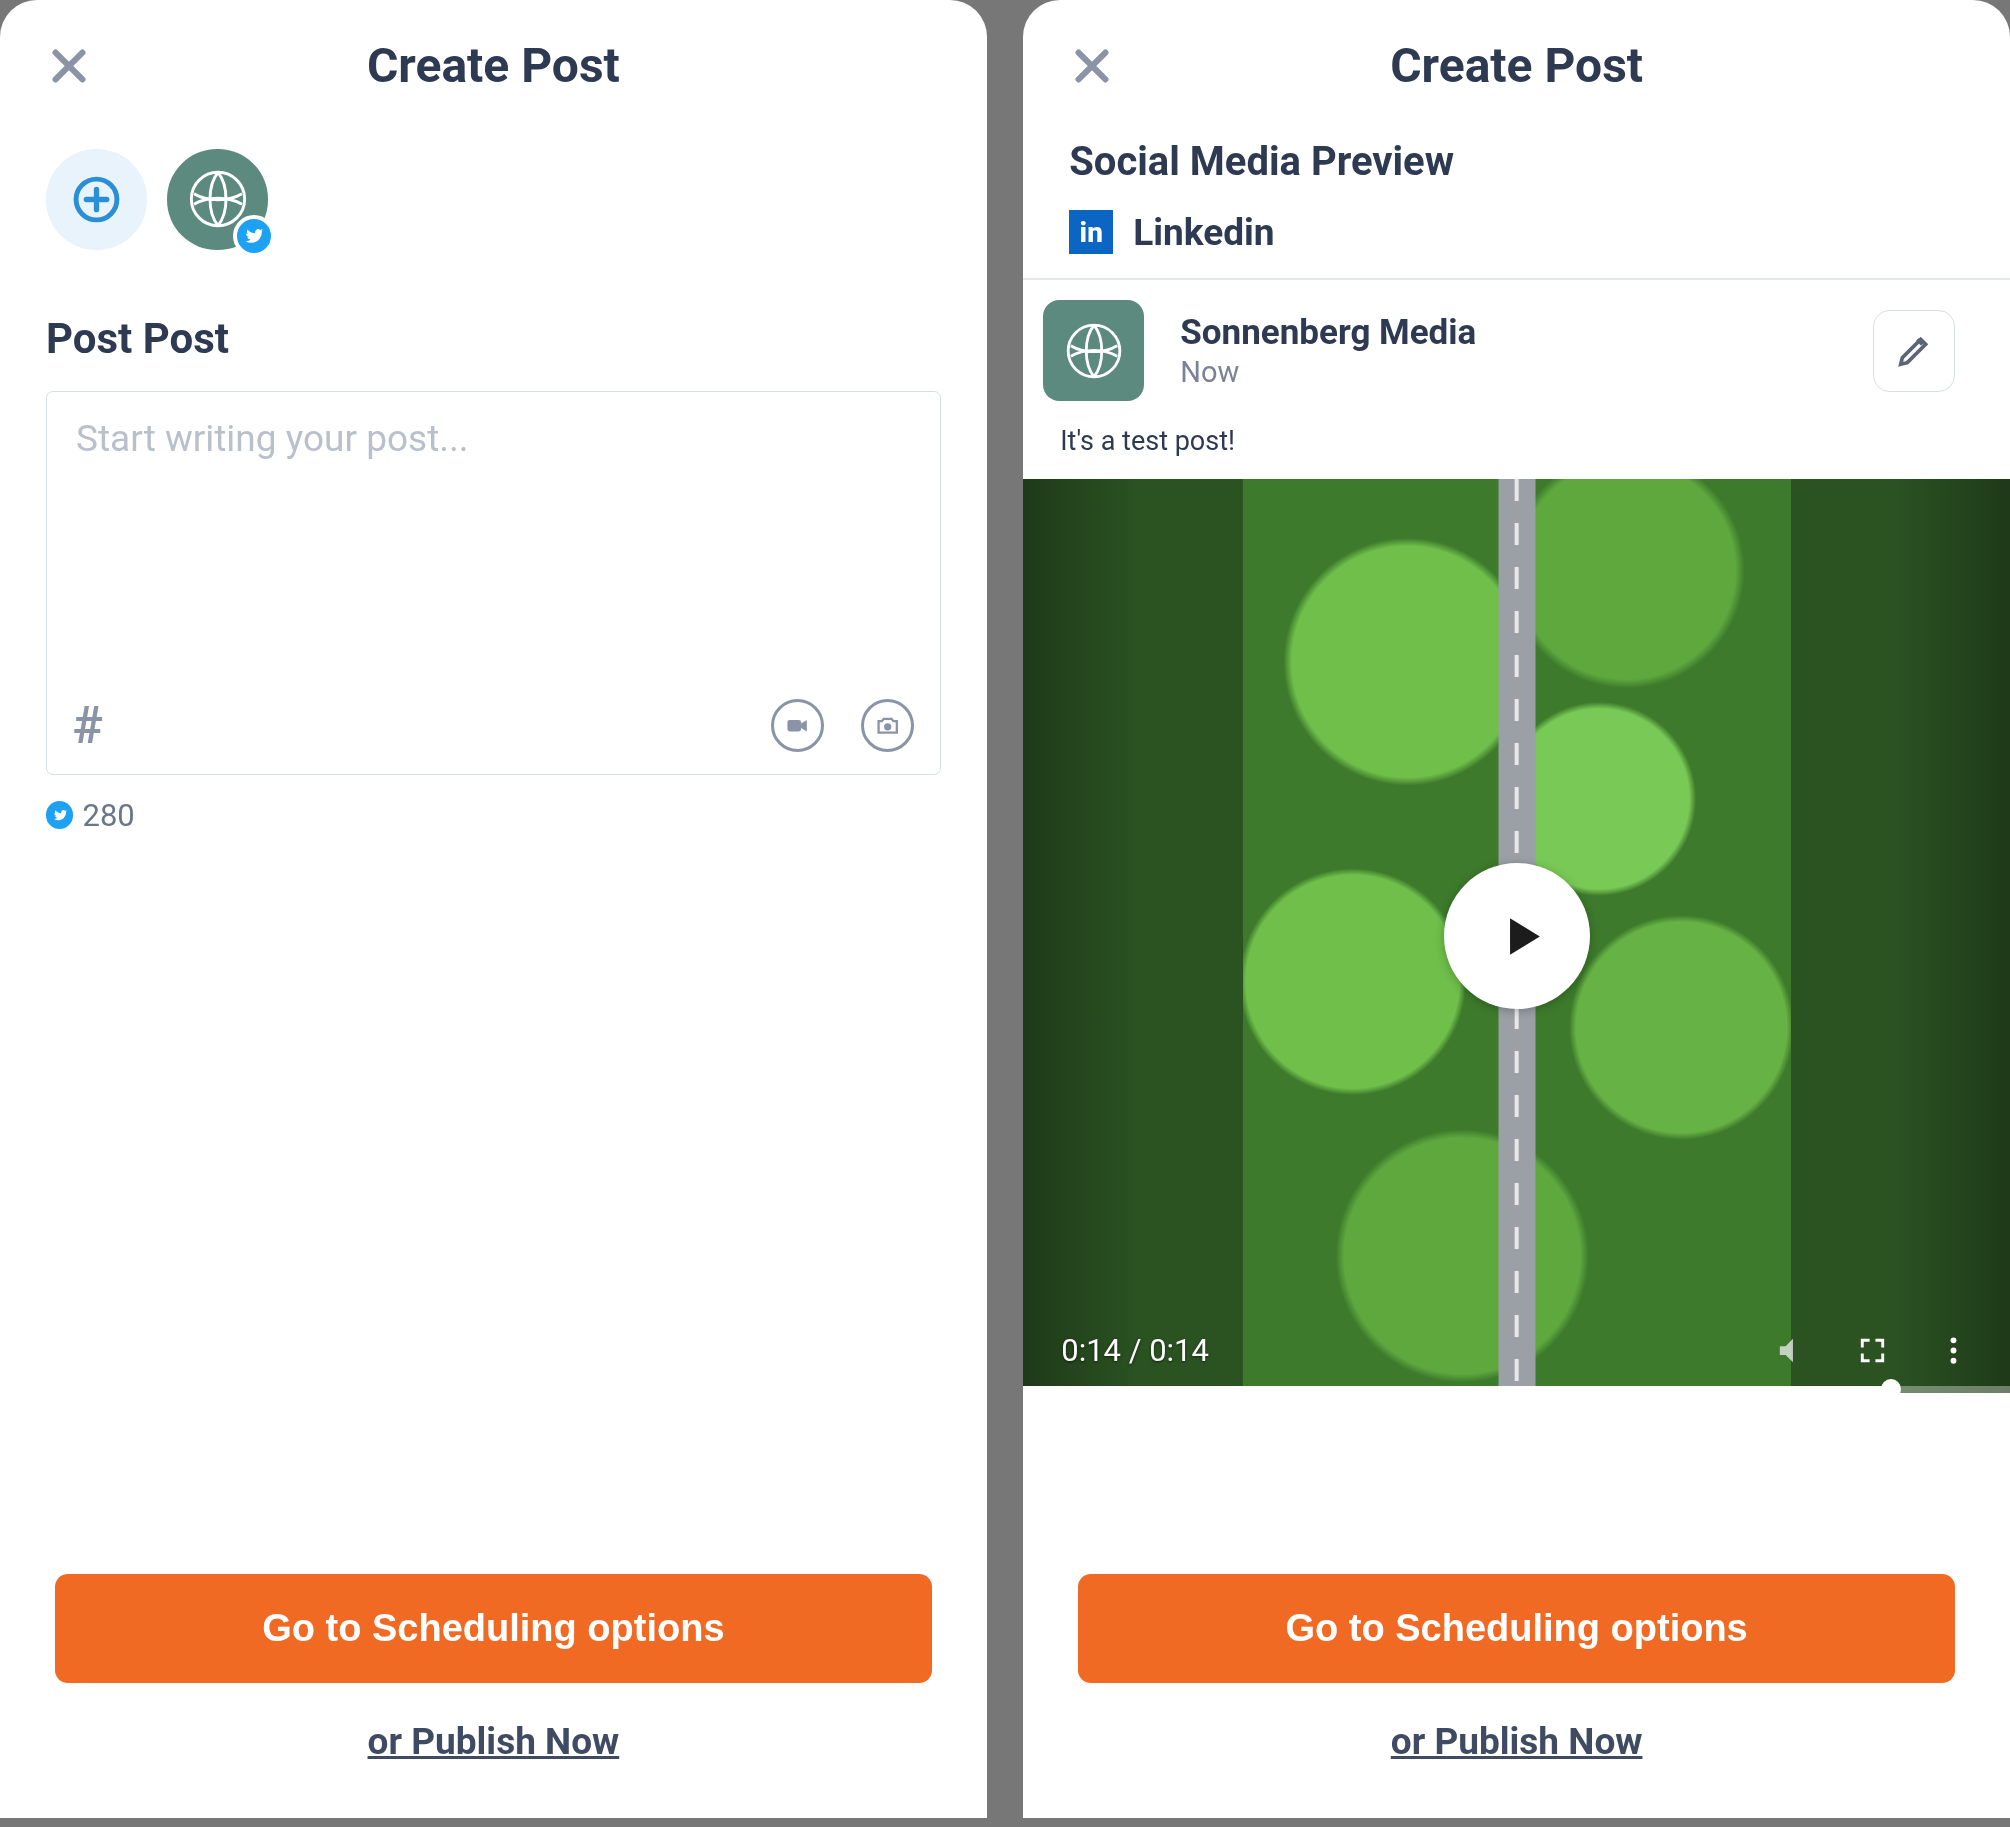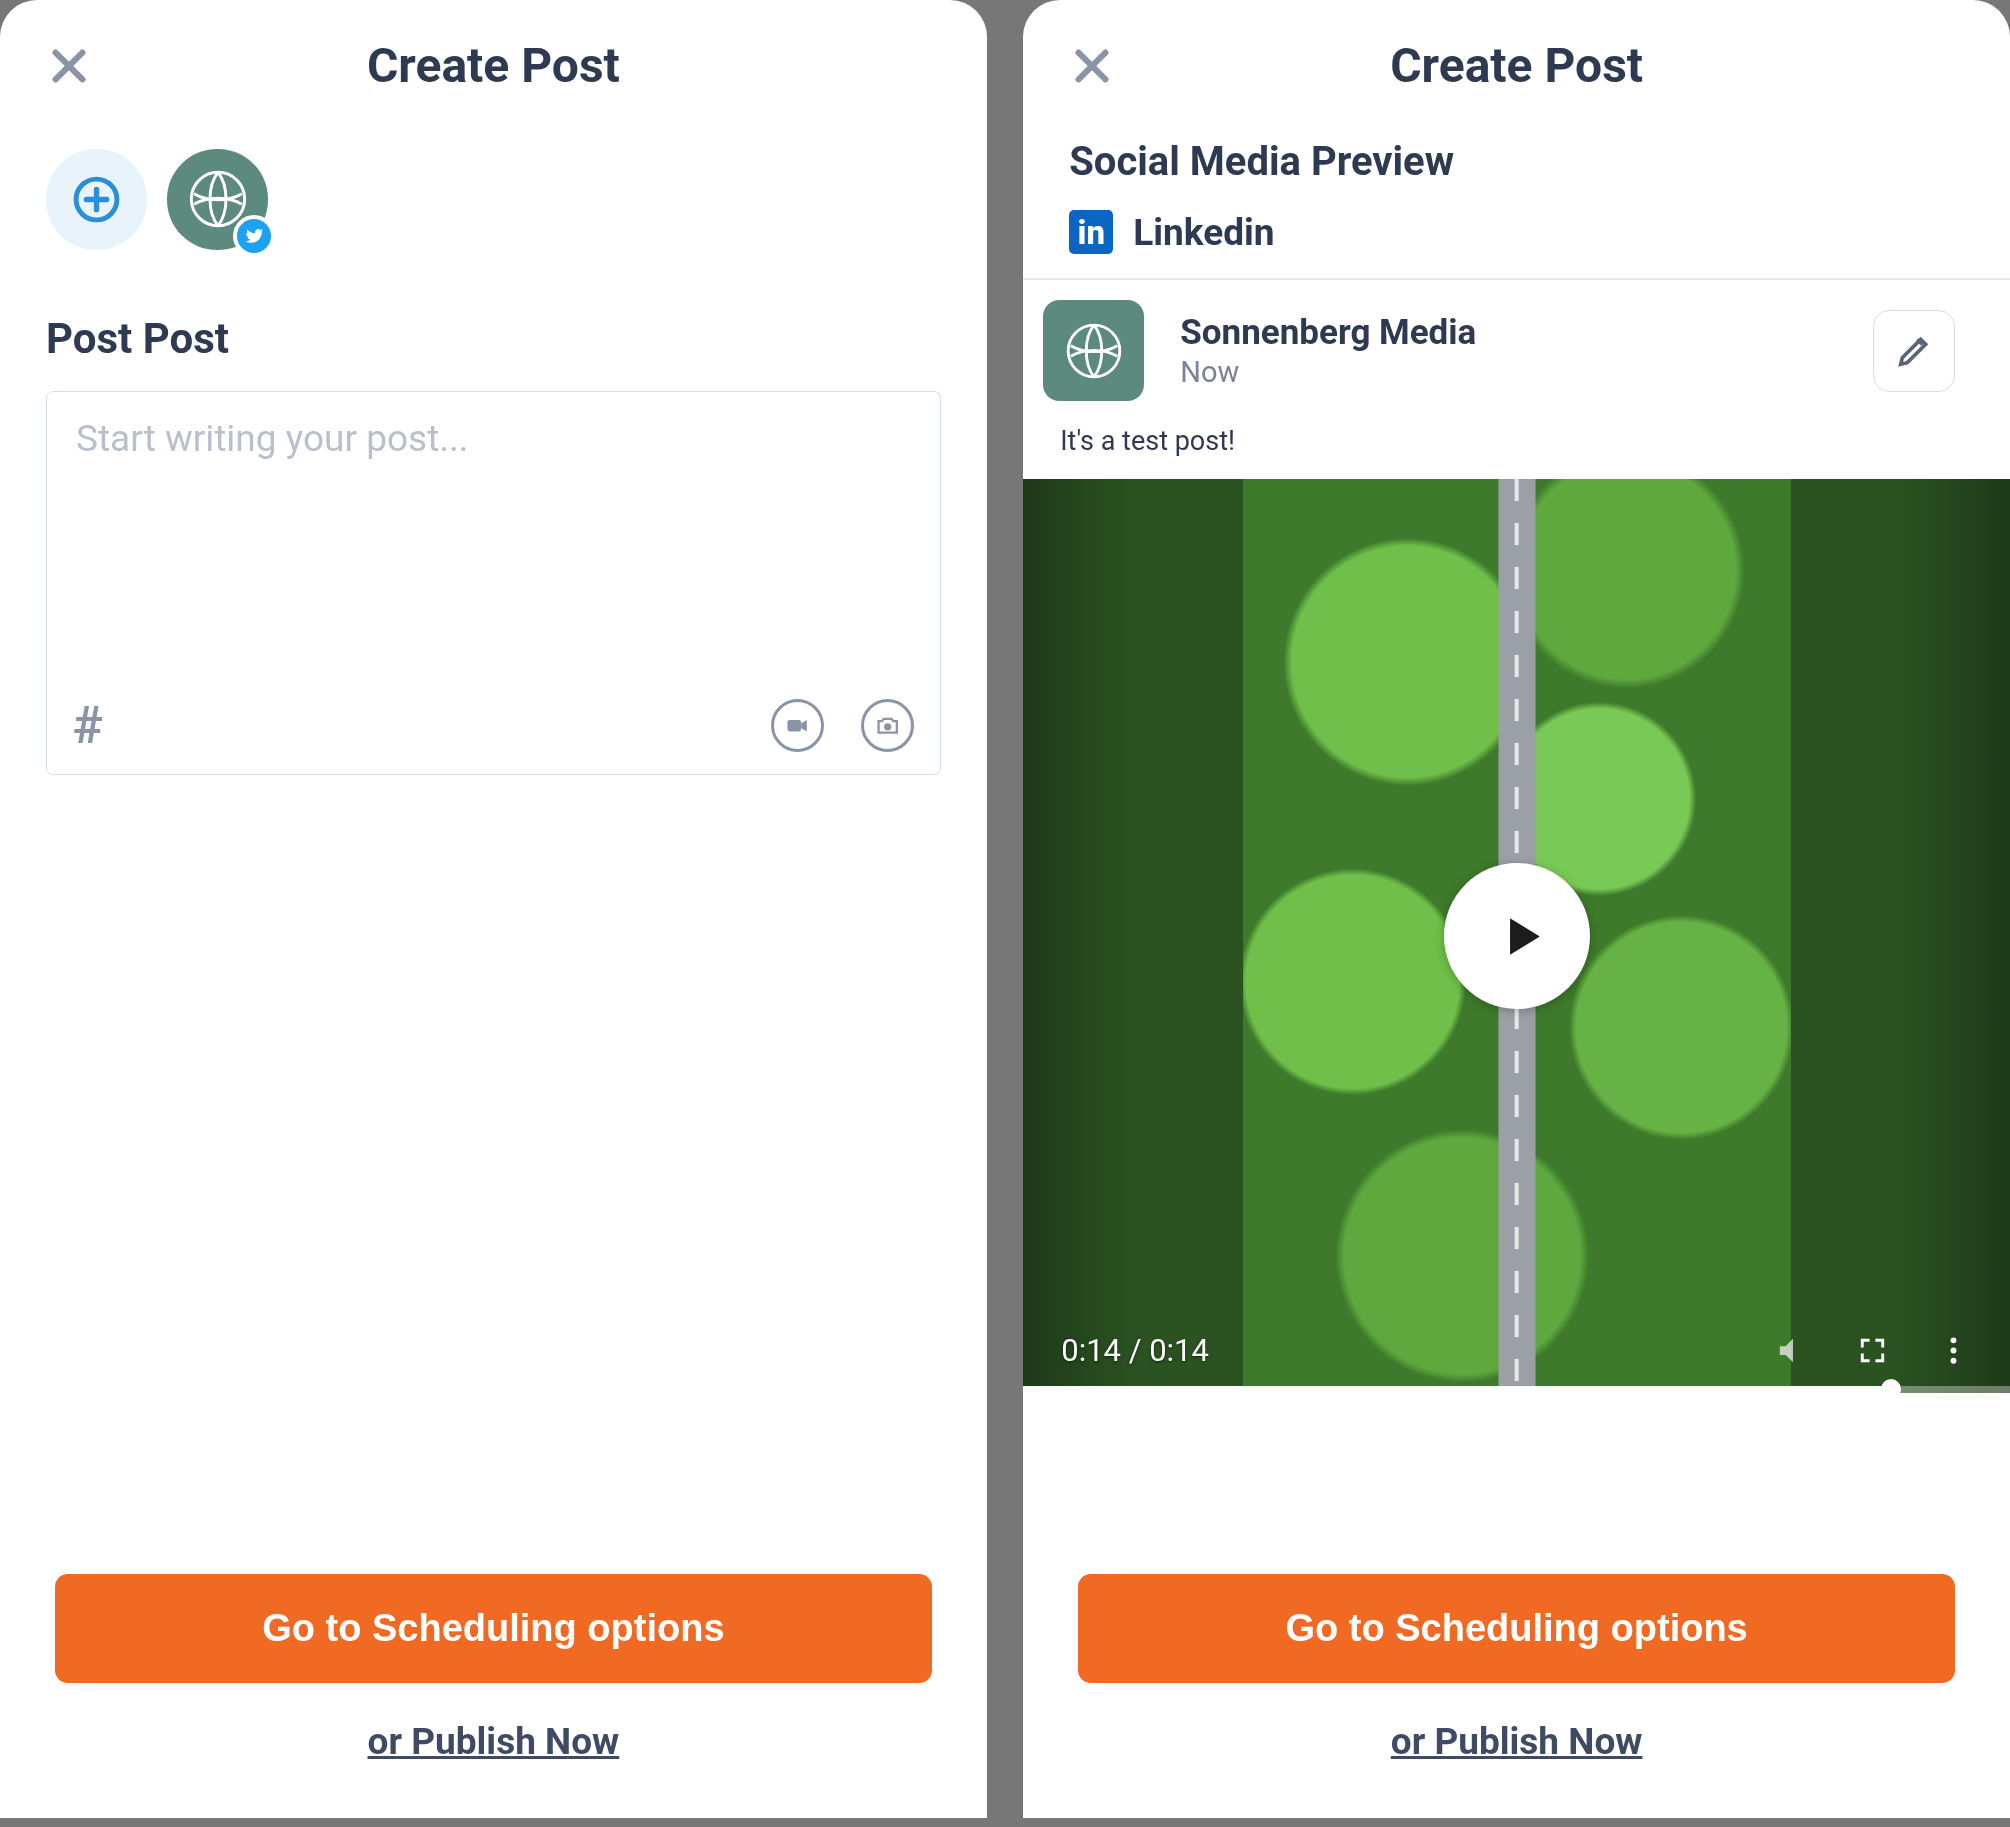--- a/index.html
+++ b/index.html
@@ -177,23 +177,23 @@
     font-weight: 700;
     color: #2d3a52;
     padding: 16.4px 46px 9.1px 46px;
   }
   .platform-row {
     display:flex; align-items:center; gap:20px;
     padding: 16.4px 46px 24px 46px;
     border-bottom: 1.8px solid #e4e8ef;
   }
   .li-logo {
-    width:44px; height:44px; background:#0a66c2; border-radius:5px;
+    width:44px; height:44px; background:#0a66c2; border-radius:0;
     display:flex; align-items:center; justify-content:center;
-    color:#fff; font-weight:800; font-size:33px;
+    color:#fff; font-weight:800; font-size:28px;
   }
   .platform-name { font-size:37px; font-weight:700; color:#2d3a52; }
 
   .post-card {
     border-top: 0.9px solid #e4e8ef;
     display:flex; flex-direction:column;
   }
   .post-head {
     display:flex; align-items:center;
     padding: 20px 46px 12.8px 20px;
@@ -330,20 +330,28 @@
       </div>
       <div class="tb-icon">
         <svg viewBox="0 0 24 24">
             <path d="M4 8h3l1.5-2h7L17 8h3v10H4z" fill="none" stroke="#8a94a6" stroke-width="2"></path>
             <circle cx="12" cy="13" r="3.2" fill="#8a94a6"></circle>
           </svg>
       </div>
     </div>
   </div>
 
+  <div class="char-row">
+    <div class="tw-mini">
+      <svg viewBox="0 0 24 24">
+          <path d="M22 5.9c-.7.3-1.5.6-2.3.7.8-.5 1.5-1.3 1.8-2.2-.8.5-1.7.8-2.6 1-1.5-1.6-4.1-1.2-5.2.8-.5.9-.6 1.9-.3 2.9C9.9 8.9 6.9 7.3 4.9 4.8c-1 1.8-.5 4 .1 4.9-.6 0-1.2-.2-1.7-.5 0 1.9 1.3 3.5 3.1 3.9-.6.2-1.2.2-1.8.1.5 1.6 2 2.7 3.7 2.7-1.5 1.2-3.4 1.8-5.3 1.7 1.8 1.2 4 1.8 6.2 1.8 7.5 0 11.6-6.3 11.3-12 .8-.6 1.5-1.3 2-2.1z"></path>
+        </svg>
+    </div>
+    <div class="char-count">280</div>
+  </div>
 
   <div class="bottom">
     <button class="sched-btn">Go to Scheduling options</button>
     <a class="publish-link">or Publish Now</a>
   </div>
 </div>
 
 <div class="phone right">
   <div class="header">
     <div class="close-x">

